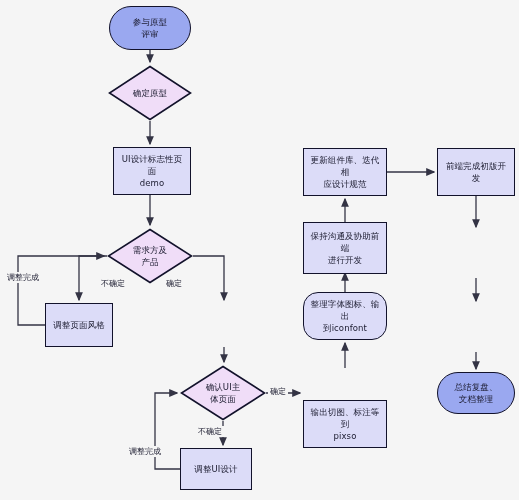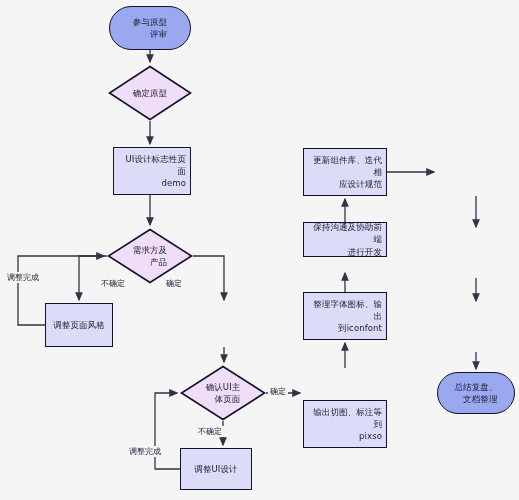--- a/index.html
+++ b/index.html
@@ -60,21 +60,20 @@
     height: 100%;
     z-index: 0;
   }
   .node-diamond .node-text {
     position: relative;
     z-index: 1;
   }
   .node-text {
     padding: 0 4px;
     white-space: pre-line;
-    text-align: right;
   }
   .edge-label {
     position: absolute;
     font-size: 8px;
     color: #1b1b2f;
     background: #f5f5f5;
     padding: 0 2px;
     white-space: nowrap;
     z-index: 6;
   }
@@ -168,35 +167,38 @@
 
   <div class="node node-rect" style="left:180px;top:448px;width:72px;height:42px;">
     <span class="node-text">调整UI设计</span>
   </div>
 
   <div class="node node-rect" style="left:303px;top:368px;width:84px;height:48px;margin-top:32px;">
     <span class="node-text">输出切图、标注等到
 pixso</span>
   </div>
 
-  <div class="node node-rect" style="left:303px;top:292px;width:84px;height:48px;">
+  <div class="node node-rect" style="left:303px;top:292px;width:84px;height:48px;border-radius:15px;">
     <span class="node-text">整理字体图标、输出
 到iconfont</span>
   </div>
 
-  <div class="node node-rect" style="left:303px;top:222px;width:84px;height:35px;">
+  <div class="node node-rect" style="left:303px;top:222px;width:84px;height:52px;">
     <span class="node-text">保持沟通及协助前端
 进行开发</span>
   </div>
 
   <div class="node node-rect" style="left:303px;top:148px;width:84px;height:48px;">
     <span class="node-text">更新组件库、迭代相
 应设计规范</span>
   </div>
 
+  <div class="node node-rect" style="left:437px;top:148px;width:78px;height:48px;">
+    <span class="node-text">前端完成初版开发</span>
+  </div>
 
 
 
   <div class="node node-stadium" style="left:437px;top:372px;width:78px;height:42px;">
     <span class="node-text">总结复盘、
 文档整理</span>
   </div>
 
   <span class="edge-label" style="left:99px;top:278px;">不确定</span>
   <span class="edge-label" style="left:164px;top:278px;">确定</span>

